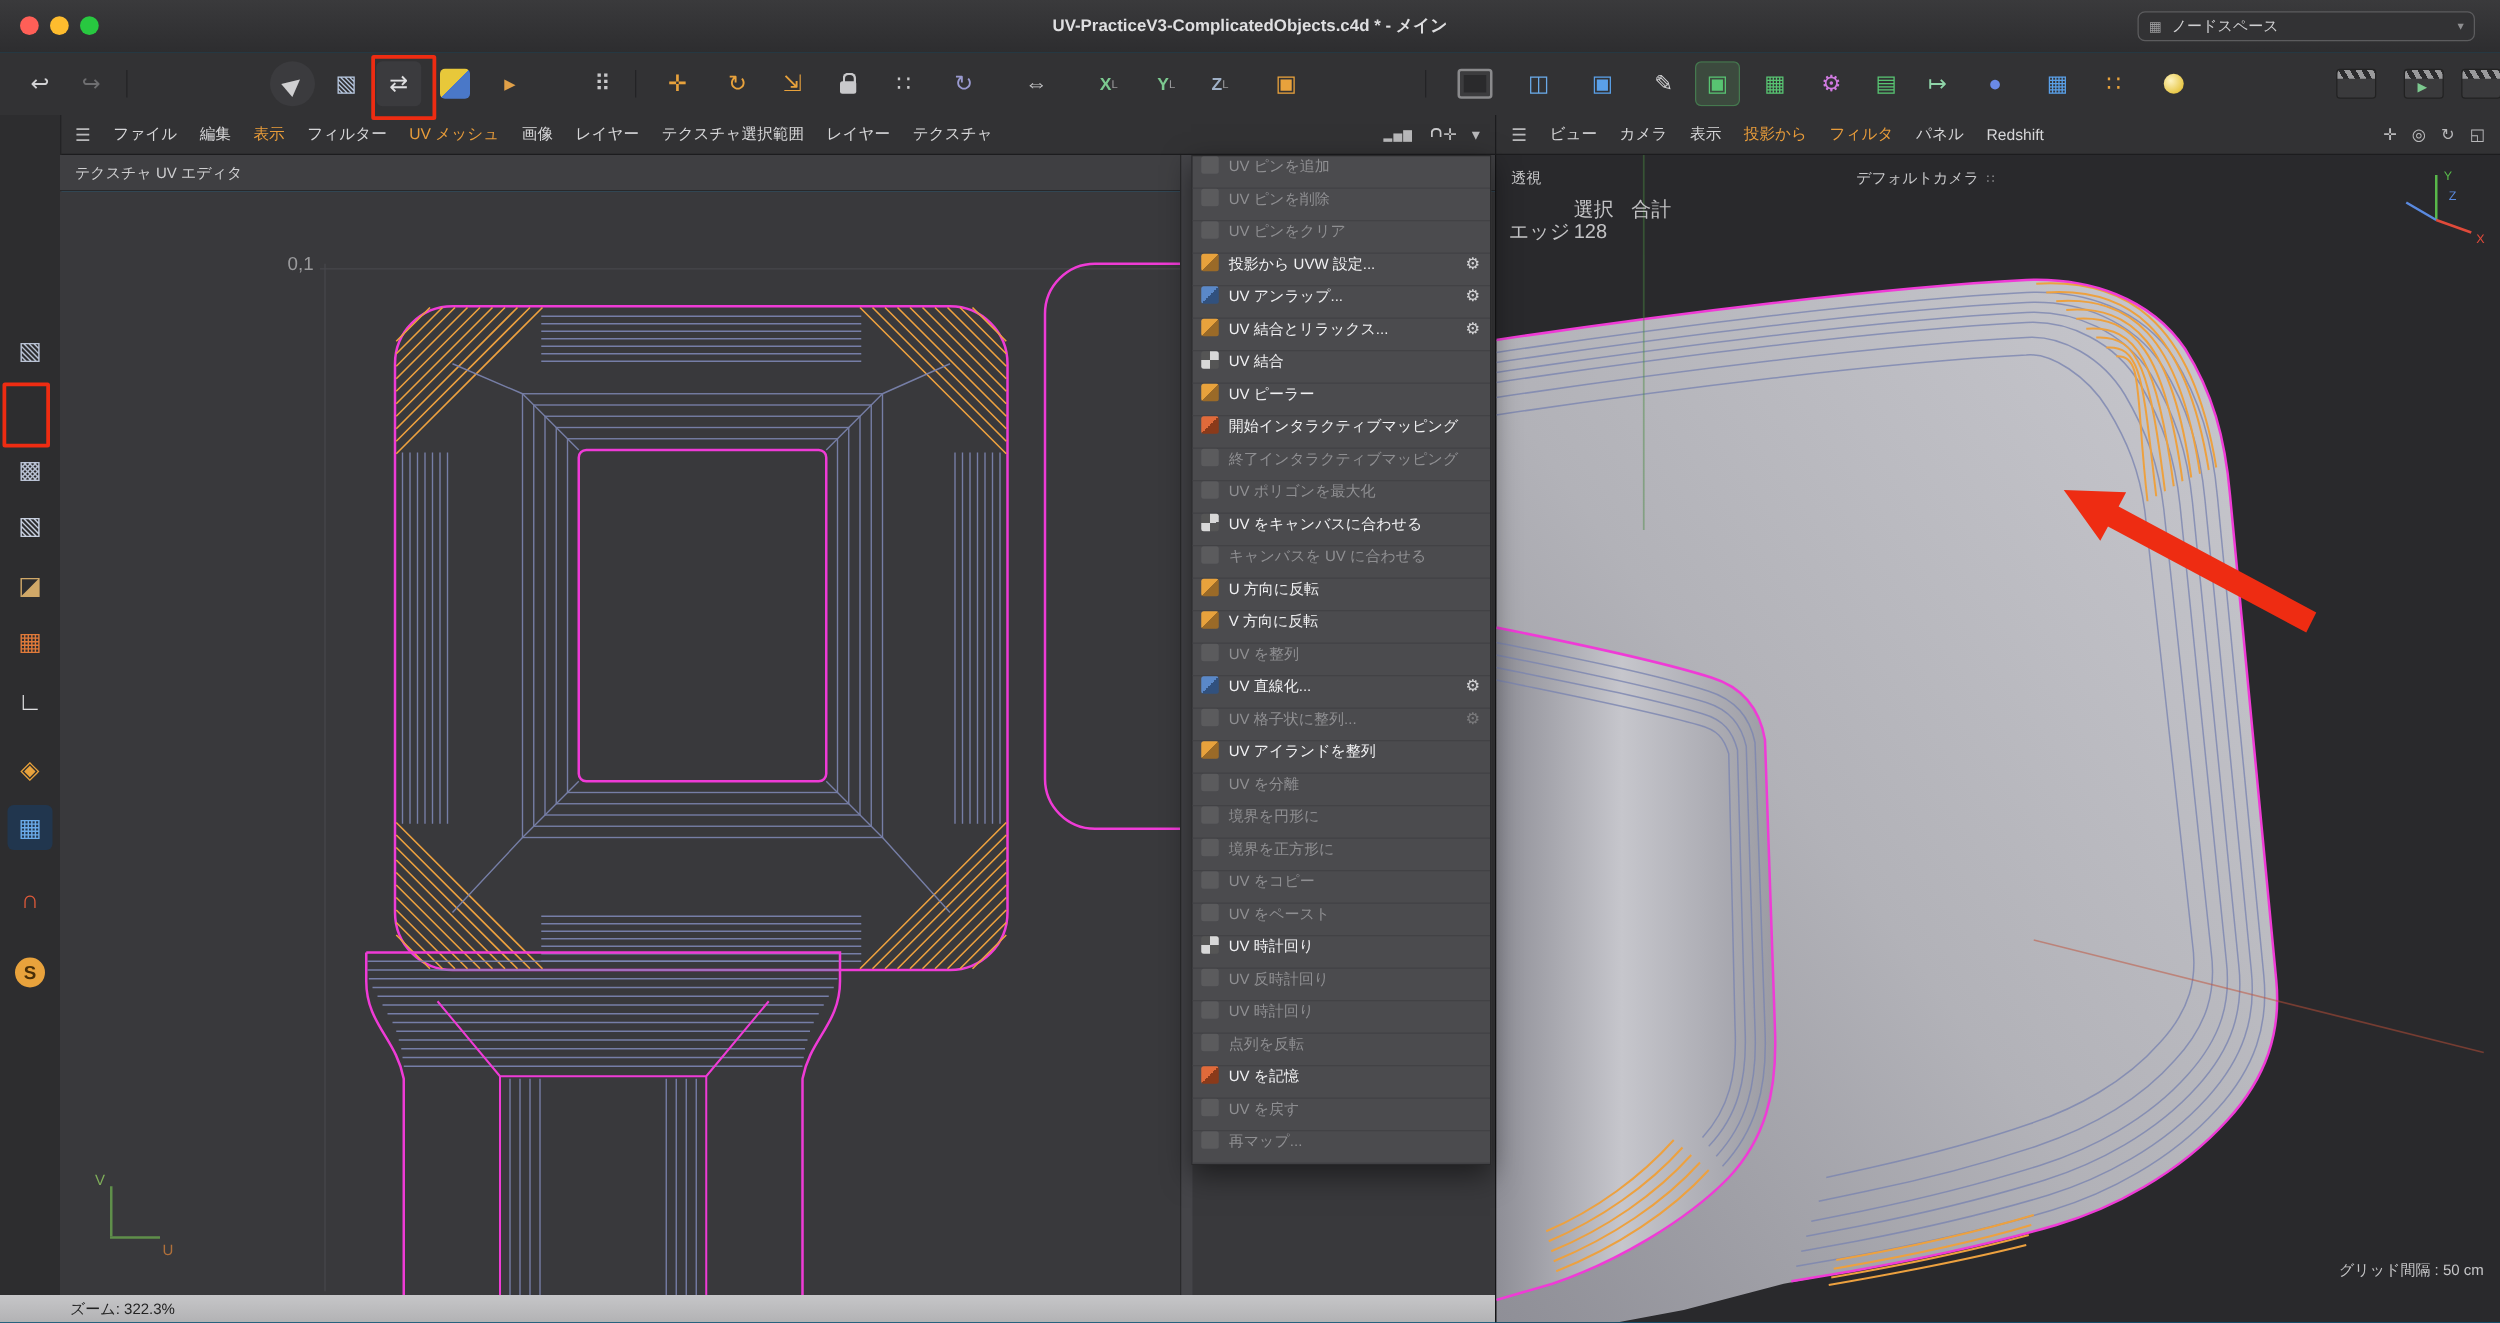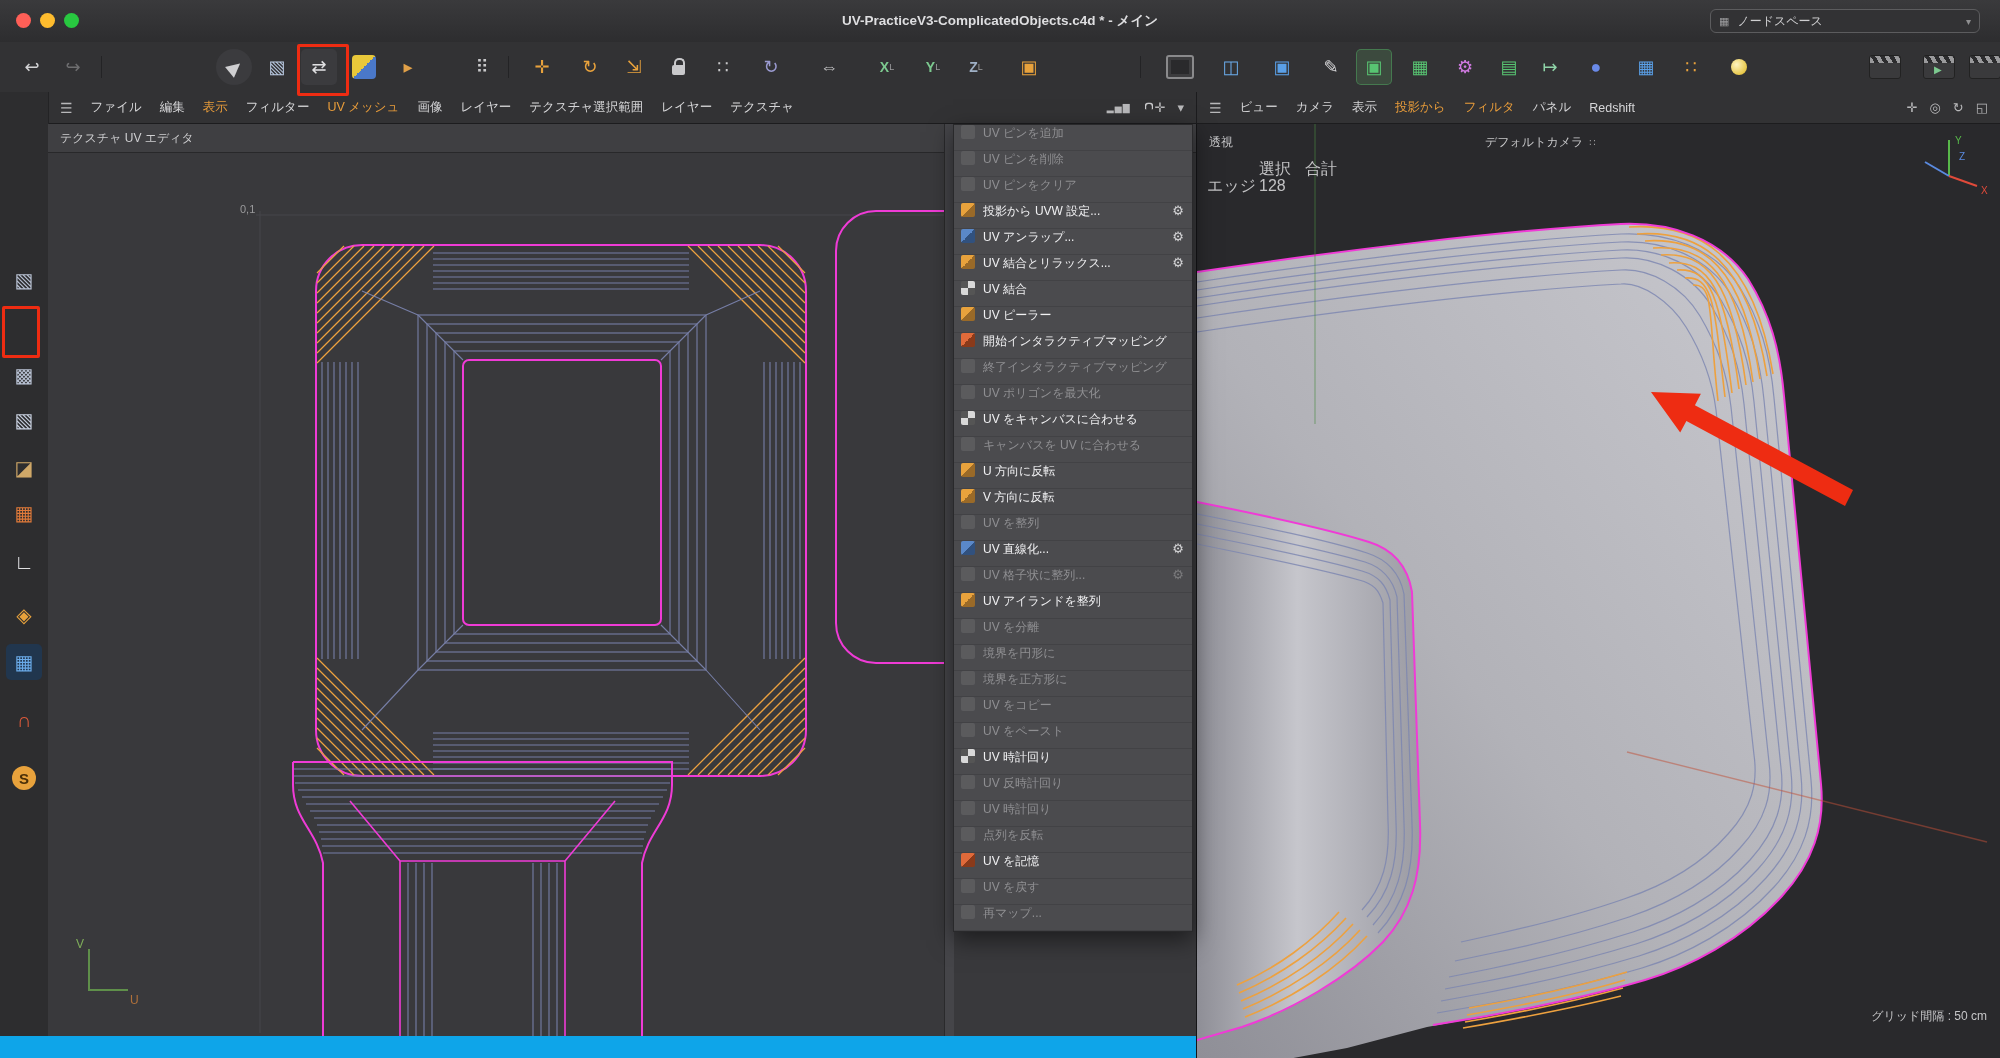--- a/index.html
+++ b/index.html
@@ -53,21 +53,21 @@
   .rail-ic{position:absolute;left:6px;width:36px;height:36px;border-radius:5px;display:flex;align-items:center;
            justify-content:center;font-size:20px;color:#b9c2d4}
   .rail-ic.sel{background:#21364e}
   .sbadge{width:24px;height:24px;border-radius:50%;background:#e8a23c;color:#4a2f08;font-weight:bold;
           font-size:15px;display:flex;align-items:center;justify-content:center}
   
   .uvtabbar{position:absolute;left:48px;top:124px;width:1148px;height:29px;background:#3f3f42;
             border-bottom:1px solid #28282a;display:flex;align-items:center;padding:0 12px;box-sizing:border-box;
             font-size:12px;color:#cfcfd1}
   .uvcanvas{position:absolute;left:48px;top:153px;width:1148px;height:883px;background:#39393c;overflow:hidden}
-  .tilelabel{position:absolute;left:192px;top:50px;font-size:11px;color:#9a9a9c}
+  .tilelabel{position:absolute;left:182px;top:50px;font-size:15px;color:#9a9a9c}
   .vu{position:absolute;left:30px;top:792px;width:70px;height:60px}
   .vu .vline{position:absolute;left:10px;top:4px;width:2px;height:40px;background:#5f8f4a}
   .vu .hline{position:absolute;left:10px;top:44px;width:40px;height:2px;background:#5f8f4a}
   .vu .vlab{position:absolute;left:-2px;top:-8px;font-size:12px;color:#7fae5a}
   .vu .ulab{position:absolute;left:52px;top:48px;font-size:12px;color:#b0703a}
   .uvscroll{position:absolute;left:944px;top:124px;width:9px;height:912px;background:#454549;border-left:1px solid #2a2a2c}
   .statusbar{position:absolute;left:0;top:1036px;width:1196px;height:22px;
              background:linear-gradient(#c6c6c8,#b2b2b4);color:#222;font-size:12px;display:flex;align-items:center;padding-left:56px;box-sizing:border-box}
   
   .uvmenu{position:absolute;left:953px;top:124px;width:240px;background:#4b4b4e;border:1px solid #29292b;
@@ -283,20 +283,23 @@
     <div class="vu">
       <span class="vline"></span>
       <span class="hline"></span>
       <span class="vlab">V</span>
       <span class="ulab">U</span>
     </div>
   </div>
 
   <div class="uvscroll"></div>
 
+  <div class="statusbar">
+    <span>ズーム: 322.3%</span>
+  </div>
 
   <div class="viewport">
     <svg width="804" height="934" viewBox="0 0 804 934">
       <defs>
         <linearGradient id="gA" x1="1" y1="0" x2="0" y2="1">
           <stop offset="0" stop-color="#c9c9cf"></stop>
             <stop offset=".55" stop-color="#b2b2b8"></stop>
             <stop offset="1" stop-color="#8e8e96"></stop>
         </linearGradient>
         <linearGradient id="gB" x1="0" y1="0" x2="1" y2="0">

